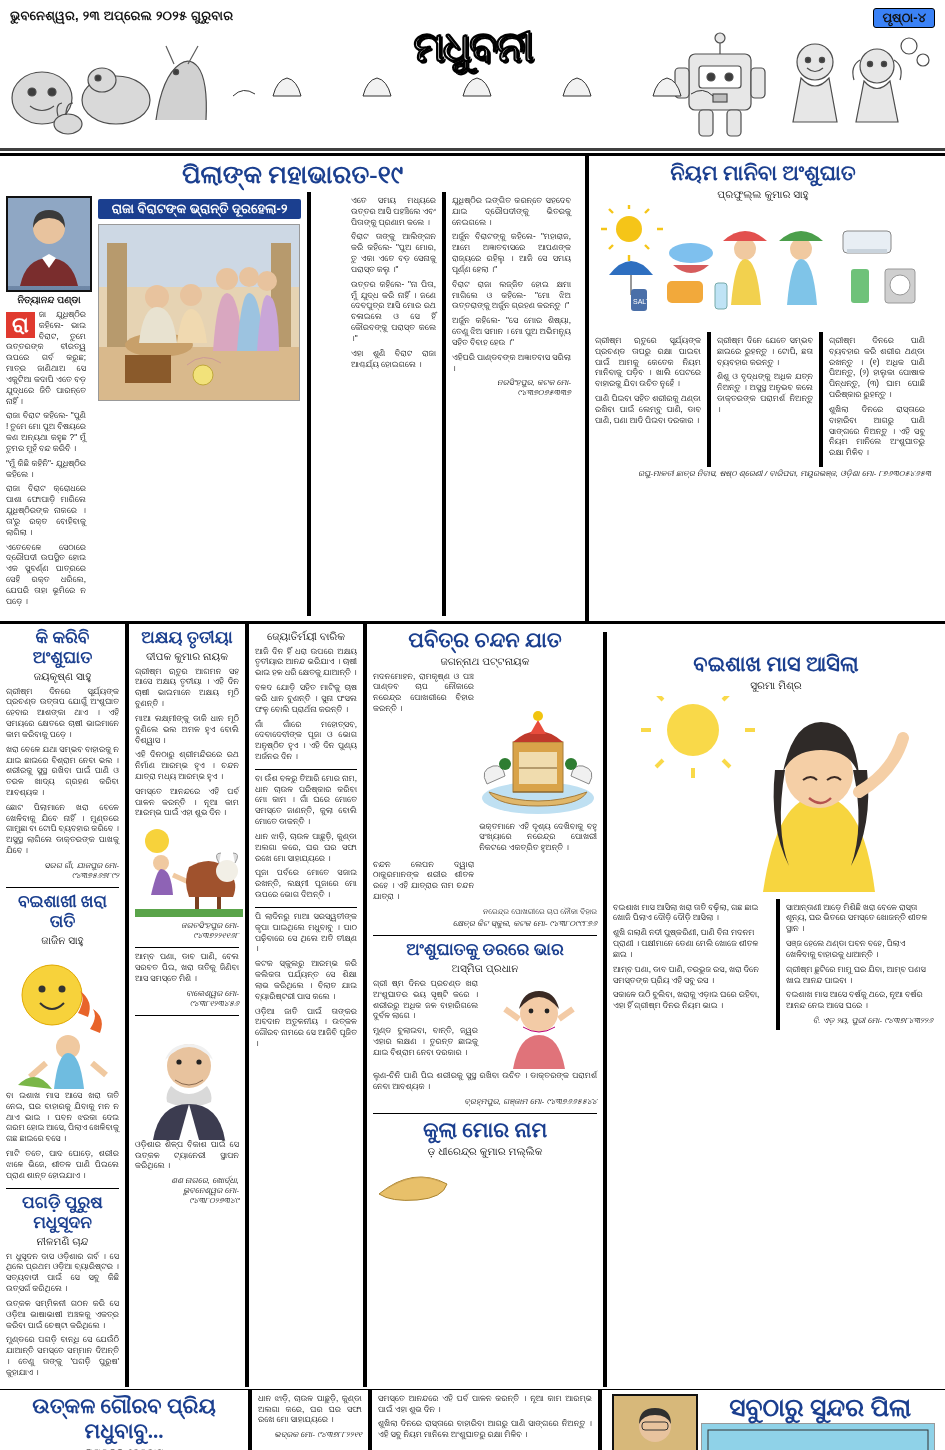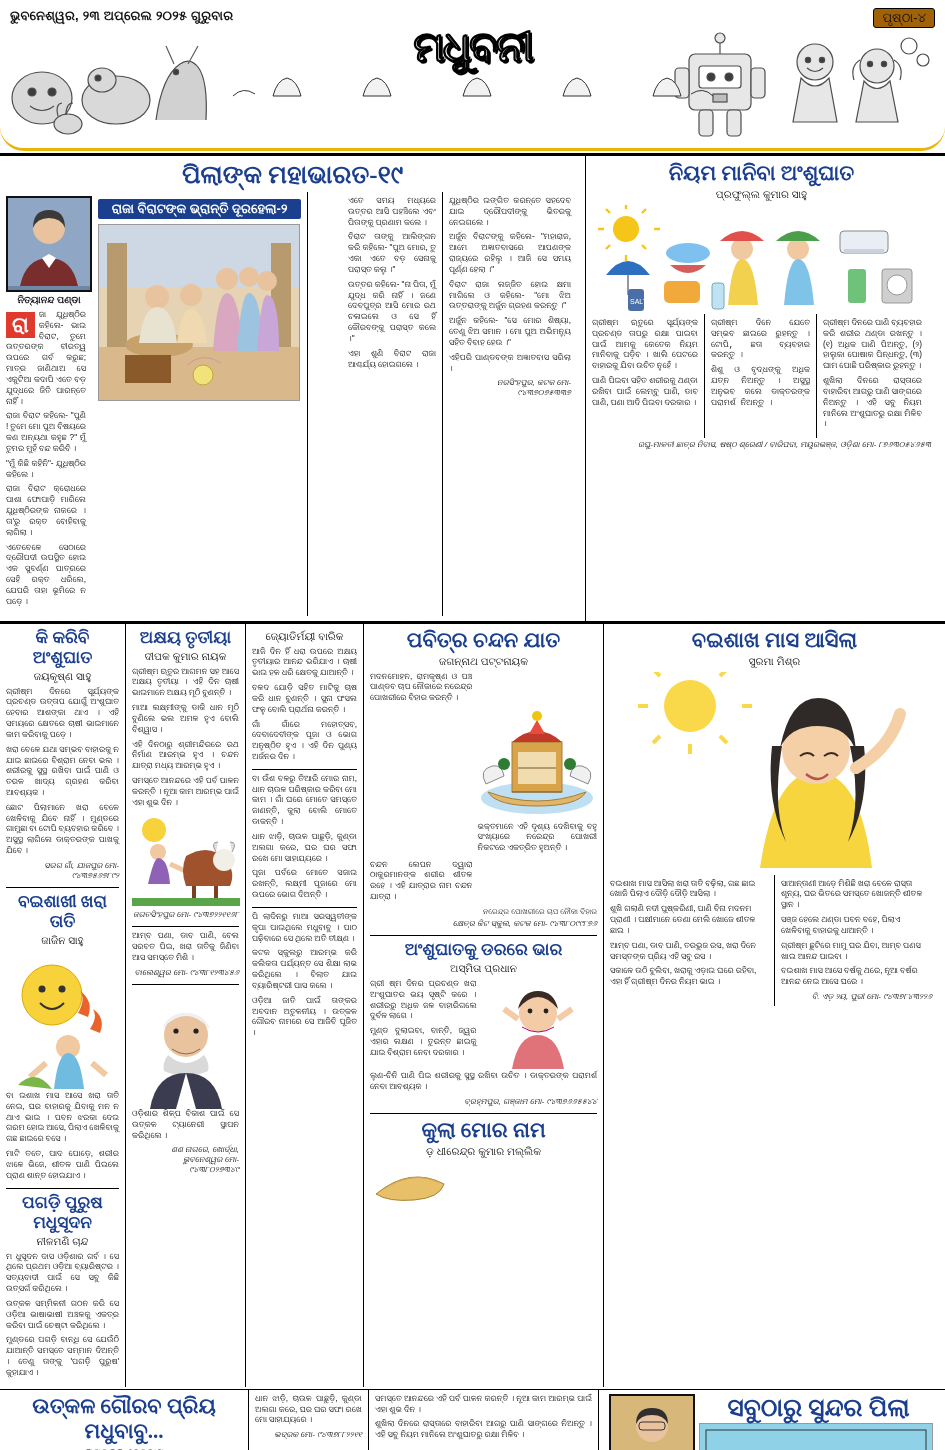--- a/index.html
+++ b/index.html
@@ -1,32 +1,32 @@
 <!DOCTYPE html>
 <html><head>
 <meta charset="utf-8">
 <style>
   html,body{margin:0;padding:0;background:#fff;}
   body{width:945px;height:1450px;font-family:"Liberation Sans",sans-serif;color:#111;}
   .page{position:relative;width:945px;height:1450px;overflow:hidden;background:#fff;}
 
   
-  .masthead{position:relative;height:148px;border-bottom:3px solid #eab308;border-radius:24px;}
+  .masthead{position:relative;height:148px;border-bottom:3px solid #404040;}
   .dateline{position:absolute;left:10px;top:8px;font-size:13px;font-weight:bold;letter-spacing:.2px;}
-  .pageno{position:absolute;right:10px;top:8px;font-size:13px;font-weight:normal;background:#a16207;border:1px solid #000;padding:1px 8px;border-radius:3px;}
+  .pageno{position:absolute;right:10px;top:8px;font-size:13px;font-weight:bold;background:#3b82f6;border:1px solid #000;padding:1px 8px;border-radius:3px;}
   .title-block{position:absolute;left:0;right:0;top:26px;text-align:center;}
   .paper-title{display:inline-block;font-family:"Liberation Serif",serif;font-size:42px;font-weight:bold;letter-spacing:-2px;line-height:1;
      -webkit-text-stroke:1px #000;color:#fff;text-shadow:2px 2px 0 #000;}
   .deco{position:absolute;top:20px;opacity:.95;}
   .deco svg{display:block;}
   .d-left{left:6px;}
   .d-right{right:6px;}
   .rule2{height:3px;background:#000;margin:2px 0 0 0;}
   .row{display:flex;gap:0;}
-  .vline{border-left:1px solid #000000;}
+  .vline{border-left:4px solid #000000;}
   .hline{border-top:1px solid #000;}
 
   .col{padding:4px 6px;box-sizing:border-box;}
   .headline{font-family:"Liberation Serif",serif;font-weight:bold;text-align:center;}
   .hl-xl{font-size:25px;color:#1b3f8f;}
   .hl-lg{font-size:21px;color:#1b3f8f;}
   .hl-md{font-size:17px;color:#1b3f8f;}
   .byline{text-align:center;font-size:10.5px;font-weight:normal;margin:2px 0 4px;}
   .subhl{background:#1b3f8f;color:#fff;font-weight:bold;font-size:13px;text-align:center;padding:2px 6px;border-radius:2px;display:block;margin:3px auto 5px;}
   p.t{font-size:8.2px;line-height:1.32;text-align:justify;margin:0 0 4px;hyphens:auto;word-spacing:-0.3px;}
@@ -228,26 +228,26 @@
           <rect x="252" y="44" width="40" height="4" fill="#c9d3dc"></rect>
           <rect x="256" y="64" width="18" height="34" rx="3" fill="#6fc27a"></rect>
           <rect x="290" y="64" width="30" height="34" rx="3" fill="#cfcfcf" stroke="#999"></rect>
           <circle cx="305" cy="80" r="10" fill="#fff" stroke="#999"></circle>
           <rect x="36" y="84" width="16" height="22" rx="3" fill="#4a6fa8"></rect>
           <text x="38" y="99" font-size="7" fill="#fff" font-family="Liberation Sans, sans-serif">SALT</text>
           <rect x="120" y="78" width="12" height="26" rx="3" fill="#bfe3f5" stroke="#7aa"></rect>
         </svg>
       </figure>
 
-      <div class="row" style="margin-top:1px;">
+      <div class="row" style="margin-top:19px;">
         <div class="col" style="width:112px;padding-left:0;">
           <p class="t">ଗ୍ରୀଷ୍ମ ଋତୁରେ ସୂର୍ଯ୍ୟଙ୍କ ପ୍ରଚଣ୍ଡ ତାପରୁ ରକ୍ଷା ପାଇବା ପାଇଁ ଆମକୁ କେତେକ ନିୟମ ମାନିବାକୁ ପଡ଼ିବ । ଖାଲି ପେଟରେ ବାହାରକୁ ଯିବା ଉଚିତ ନୁହେଁ ।</p>
           <p class="t">ପାଣି ପିଇବା ସହିତ ଶରୀରକୁ ଥଣ୍ଡା ରଖିବା ପାଇଁ ଲେମ୍ବୁ ପାଣି, ଡାବ ପାଣି, ପଣା ଆଦି ପିଇବା ଦରକାର ।</p>
         </div>
-        <div class="col vline" style="width:112px;font-family:Liberation Mono, monospace;">
+        <div class="col vline" style="width:112px;">
           <p class="t">ଗ୍ରୀଷ୍ମ ଦିନେ ଯେତେ ସମ୍ଭବ ଛାଇରେ ରୁହନ୍ତୁ । ଟୋପି, ଛତା ବ୍ୟବହାର କରନ୍ତୁ ।</p>
           <p class="t">ଶିଶୁ ଓ ବୃଦ୍ଧଙ୍କୁ ଅଧିକ ଯତ୍ନ ନିଅନ୍ତୁ । ଅସୁସ୍ଥ ଅନୁଭବ କଲେ ଡାକ୍ତରଙ୍କ ପରାମର୍ଶ ନିଅନ୍ତୁ ।</p>
         </div>
         <div class="col vline" style="width:112px;">
           <p class="t">ଗ୍ରୀଷ୍ମ ଦିନରେ ପାଣି ବ୍ୟବହାର କରି ଶରୀର ଥଣ୍ଡା ରଖନ୍ତୁ । (୧) ଅଧିକ ପାଣି ପିଅନ୍ତୁ, (୨) ହାଲୁକା ପୋଷାକ ପିନ୍ଧନ୍ତୁ, (୩) ଘାମ ପୋଛି ପରିଷ୍କାର ରୁହନ୍ତୁ ।</p>
           <p class="t">ଶୁଖିଲା ଦିନରେ ରାସ୍ତାରେ ବାହାରିବା ଆଗରୁ ପାଣି ସାଙ୍ଗରେ ନିଅନ୍ତୁ । ଏହି ସବୁ ନିୟମ ମାନିଲେ ଅଂଶୁଘାତରୁ ରକ୍ଷା ମିଳିବ ।</p>
         </div>
       </div>
       <div class="contact">ରଘୁ-ମାଳତୀ ଛାତ୍ର ନିବାସ, ଷଷ୍ଠ ଶ୍ରେଣୀ / ବାରିପଦା, ମୟୂରଭଞ୍ଜ, ଓଡ଼ିଶା
 ମୋ- ୮୭୬୩୦୫୪୬୫୩</div>
@@ -444,21 +444,21 @@
       <div class="headline hl-lg">କୁଲା ମୋର ନାମ</div>
       <div class="byline">ଡ଼ ଧୀରେନ୍ଦ୍ର କୁମାର ମଲ୍ଲିକ</div>
       <figure style="text-align:center;">
         <svg class="illus" width="80" height="40" viewBox="0 0 80 40" style="border:0;">
           <path d="M6 32 q34 -28 68 -10 q-4 14 -30 16 q-26 2 -38 -6z" fill="#e8c06a" stroke="#a9832f"></path>
           <path d="M12 28 q30 -20 56 -8" stroke="#cda455" fill="none"></path>
         </svg>
       </figure>
     </div>
 
-    <div class="vline" style="width:342px;box-sizing:border-box;padding:4px 6px;">
+    <div class="vline" style="width:342px;box-sizing:border-box;padding:20px 6px;margin-top:8px;">
       <div class="headline hl-lg">ବଇଶାଖ ମାସ ଆସିଲା</div>
       <div class="byline">ସୁରମା ମିଶ୍ର</div>
 
       <figure style="text-align:center;">
         <svg class="illus" width="330" height="200" viewBox="0 0 330 200" style="border:0;">
           <rect width="330" height="200" fill="#fff"></rect>
           <circle cx="80" cy="34" r="26" fill="#f9d949"></circle>
           <g stroke="#f9d949" stroke-width="4">
             <path d="M80 -4v-8M80 72v10M38 34H28M132 34h10M50 4l-7-7M110 64l7 7M110 4l7-7M50 64l-7 7"></path>
           </g>

